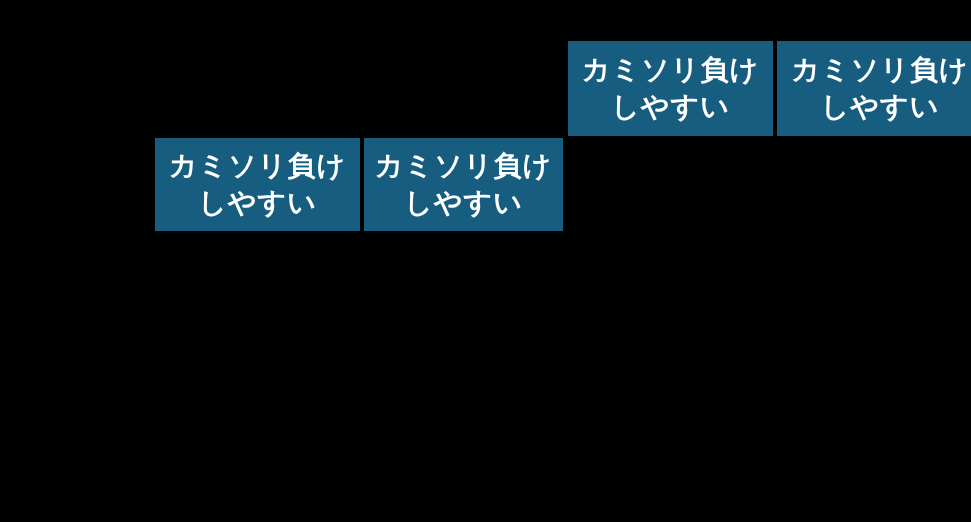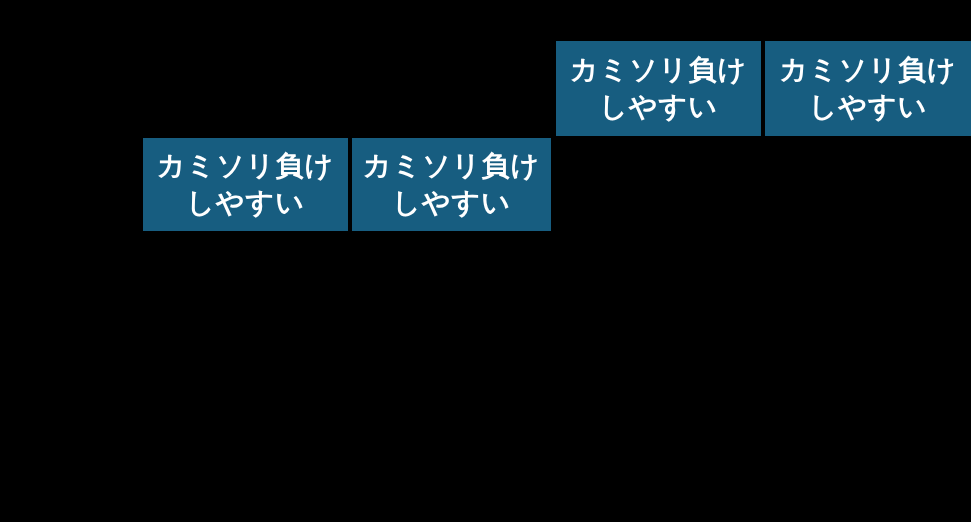--- a/index.html
+++ b/index.html
@@ -21,20 +21,21 @@
     color: #ffffff;
     display: flex;
     align-items: center;
     justify-content: center;
     text-align: center;
     font-weight: bold;
     font-size: 28px;
     line-height: 1.32;
     white-space: pre-line;
     letter-spacing: 1px;
+    margin-left: 12px;
   }
   
   .cell.r1c3 { left: 556px; top: 41px;  width: 205px; height: 95px; }
   .cell.r1c4 { left: 765px; top: 41px;  width: 206px; height: 95px; }
   
   .cell.r2c1 { left: 143px; top: 138px; width: 205px; height: 93px; }
   .cell.r2c2 { left: 352px; top: 138px; width: 199px; height: 93px; }
 </style>
 </head>
 <body>

